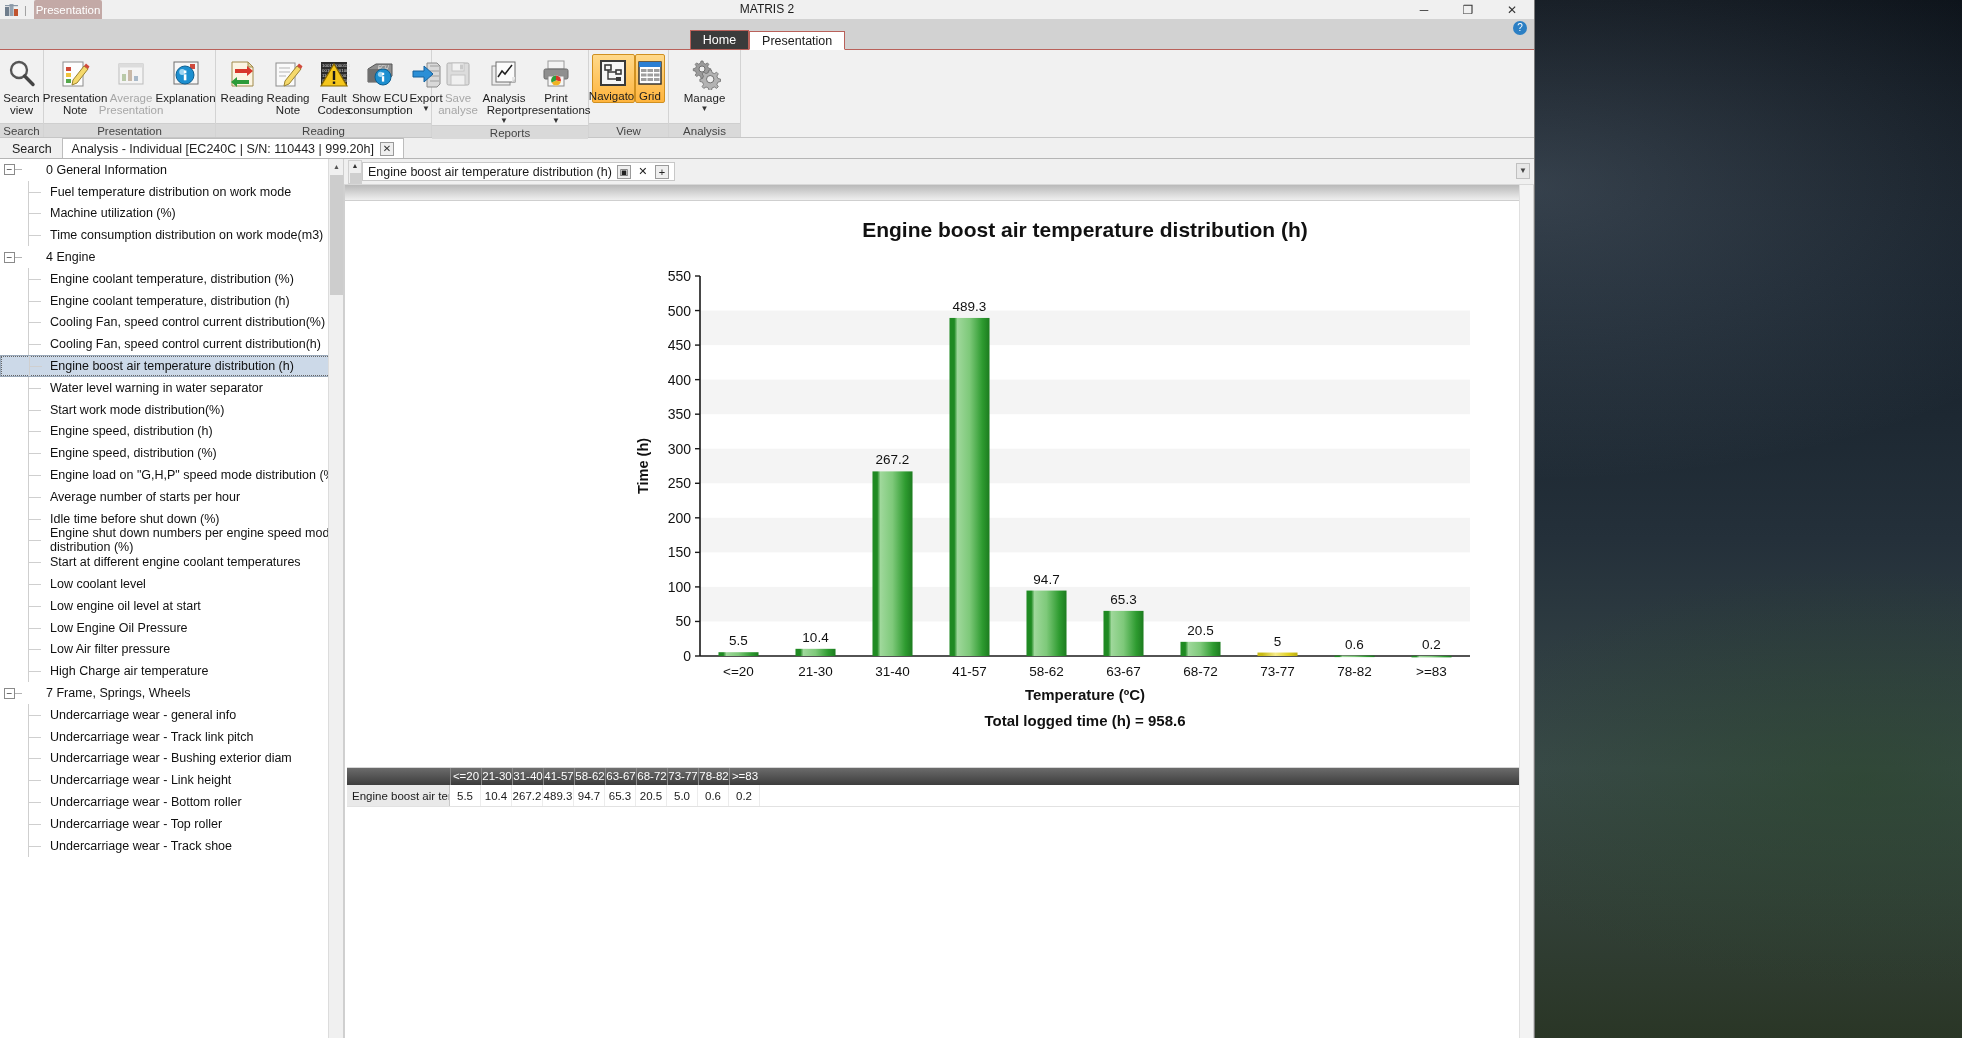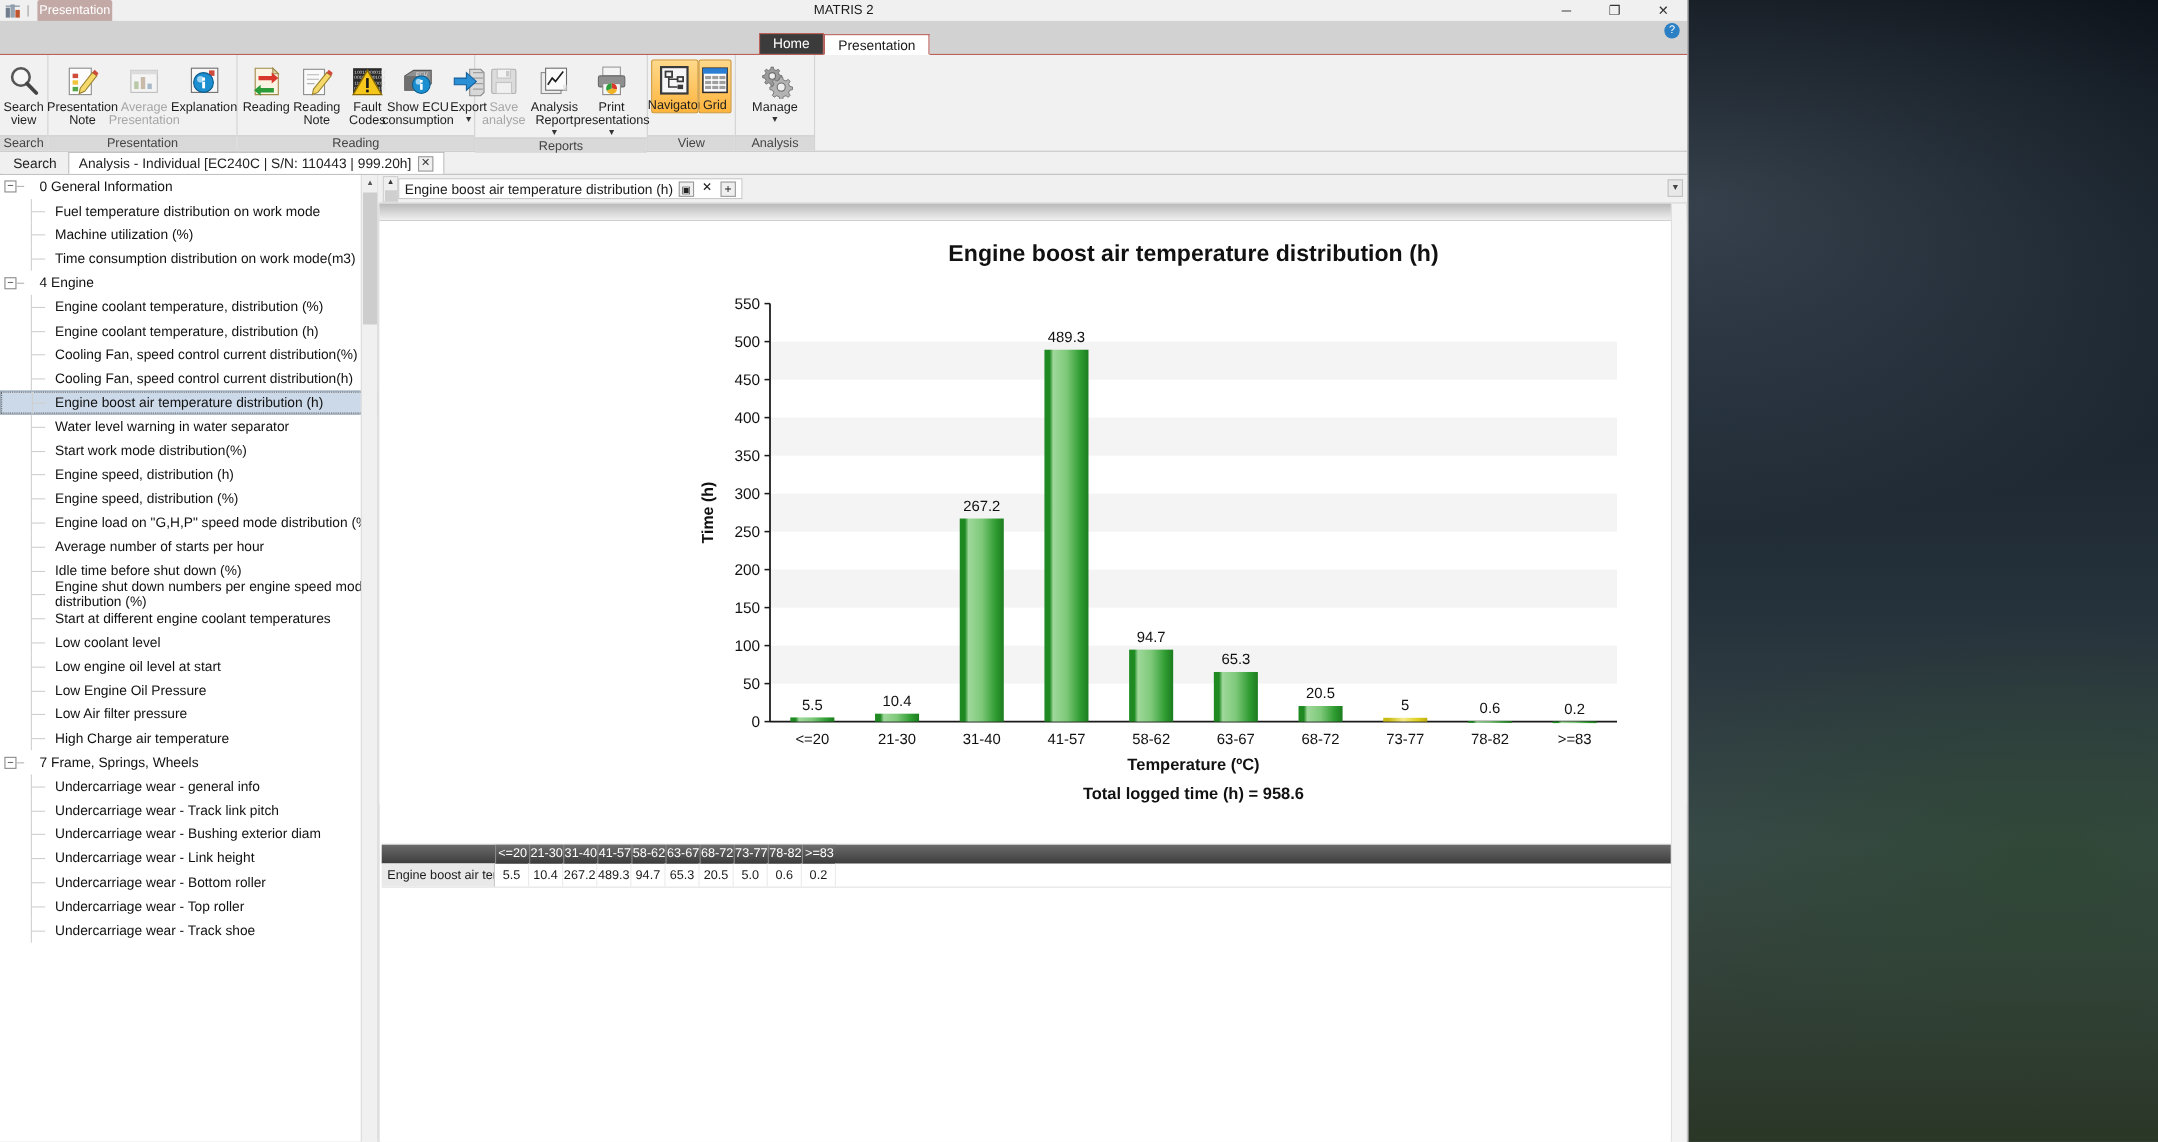--- a/index.html
+++ b/index.html
@@ -119,21 +119,21 @@
     width:344px; background:#fff; position:relative;
     border-right:1px solid #cfcfcf;
     overflow:hidden;
   }
   .tnode{ height:21.8px; display:flex;align-items:center; font-size:12.5px; color:#111; position:relative;}
   .tnode .exp{
     width:11px;height:11px;border:1px solid #8a8a8a;background:#fff;margin-left:4px;
     font-size:10px;line-height:9px;text-align:center;color:#333;flex:0 0 auto;
   }
   .tnode .expdash{ width:7px;height:1px;background:#b4b4b4;flex:0 0 auto;}
-  .tnode.group .glbl{ margin-left:14px;}
+  .tnode.group .glbl{ margin-left:24px;}
   .tnode.leaf .vline{ position:absolute;left:28px;top:0;bottom:0;width:1px;background:#cfcfcf;}
   .tnode.leaf .hline{ position:absolute;left:29px;top:50%;width:12px;height:1px;background:#cfcfcf;}
   .tnode.leaf .llbl{ margin-left:50px;}
   .tnode.sel{ background:#ccd9e8; border:1px solid #9aa9ba; outline:1px dotted #666; outline-offset:-2px;}
   .tnode.sel .llbl{ margin-left:49px;}
   
   .tscroll{
     position:absolute; right:0; top:0; width:15px; height:100%;
     background:#f0f0f0; border-left:1px solid #dcdcdc;
   }

